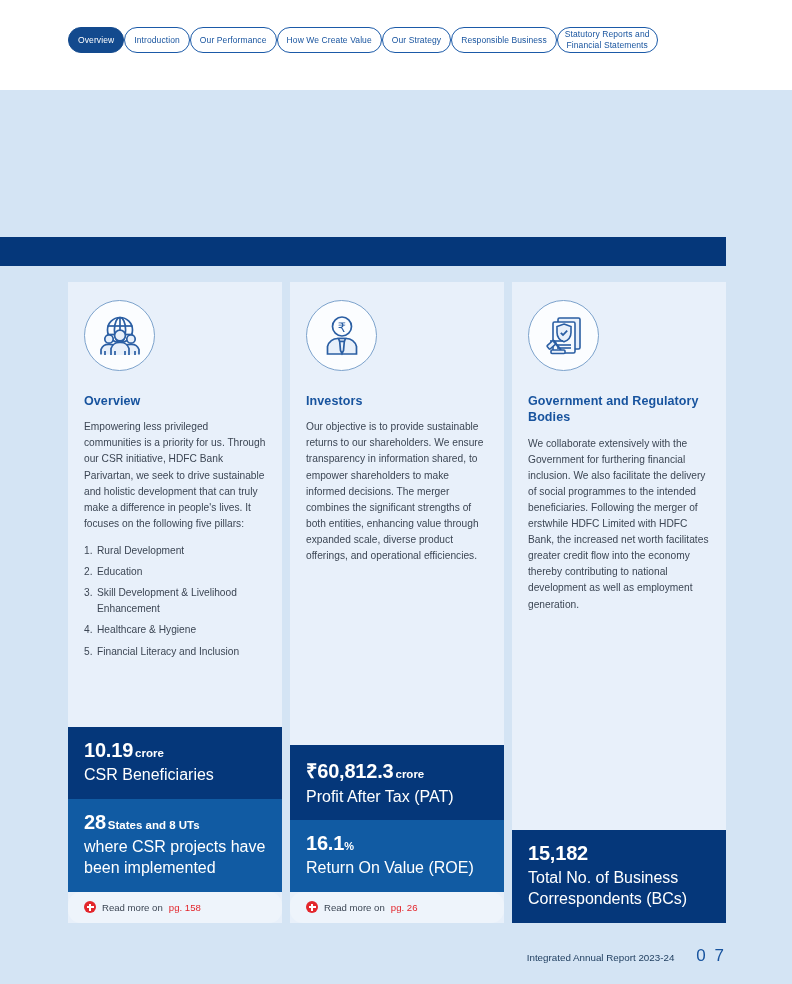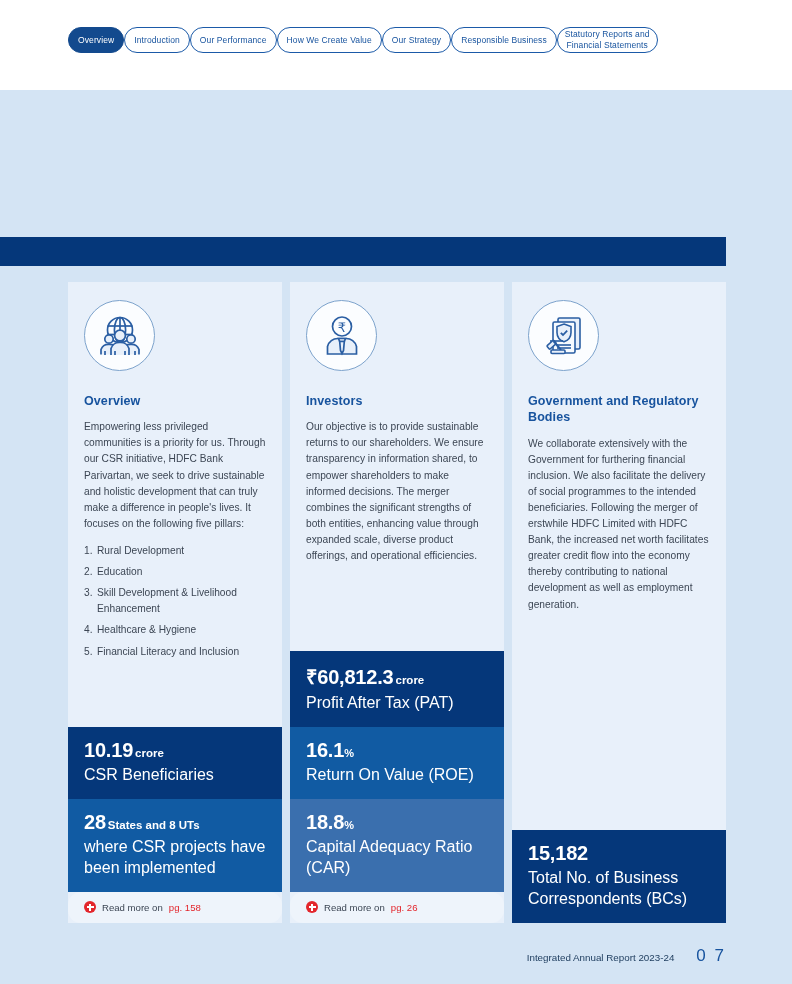--- a/index.html
+++ b/index.html
@@ -324,24 +324,20 @@
       </div>
       <div class="stats">
         <div class="stat navy">
           <div><span class="big">₹60,812.3</span><span class="unit">crore</span></div>
           <div class="lbl">Profit After Tax (PAT)</div>
         </div>
         <div class="stat blue">
           <div><span class="big">16.1</span><span class="unit pct">%</span></div>
           <div class="lbl">Return On Value (ROE)</div>
         </div>
-        <div class="stat steel">
-          <div><span class="big">18.8</span><span class="unit pct">%</span></div>
-          <div class="lbl">Capital Adequacy Ratio (CAR)</div>
-        </div>
       </div>
       <div class="readmore">
         <span class="plus-icon"></span>
         <span>Read more on</span>
         <span class="pg">pg. 26</span>
       </div>
     </div>
 
     <div class="col">
       <div class="col-body">

